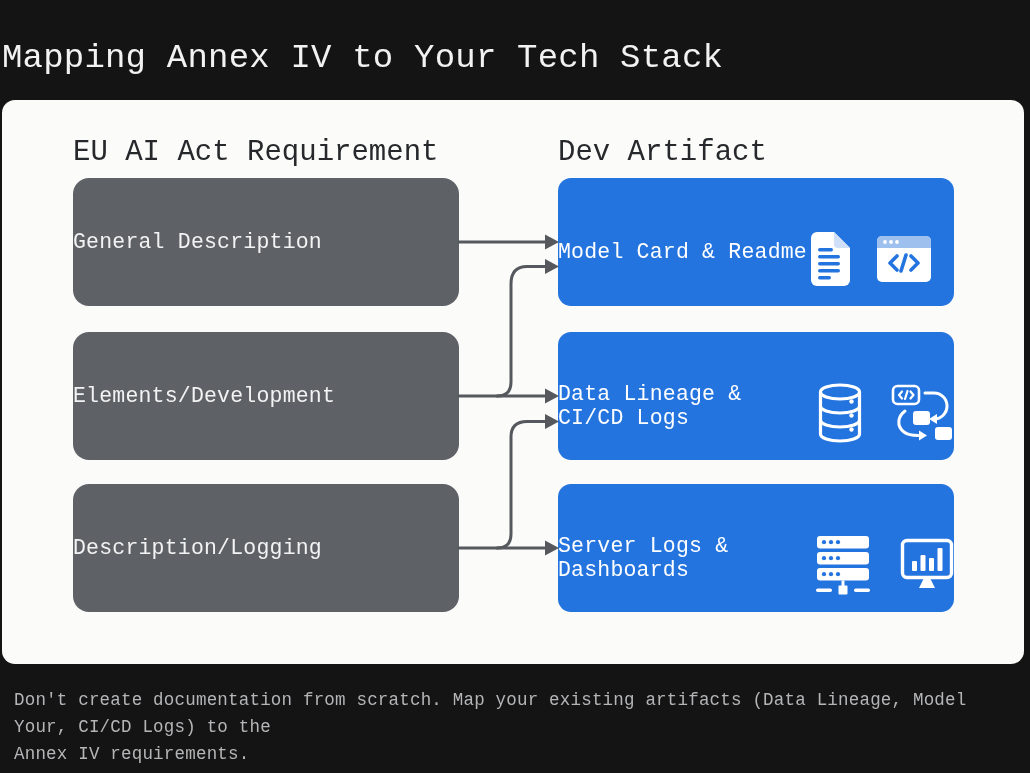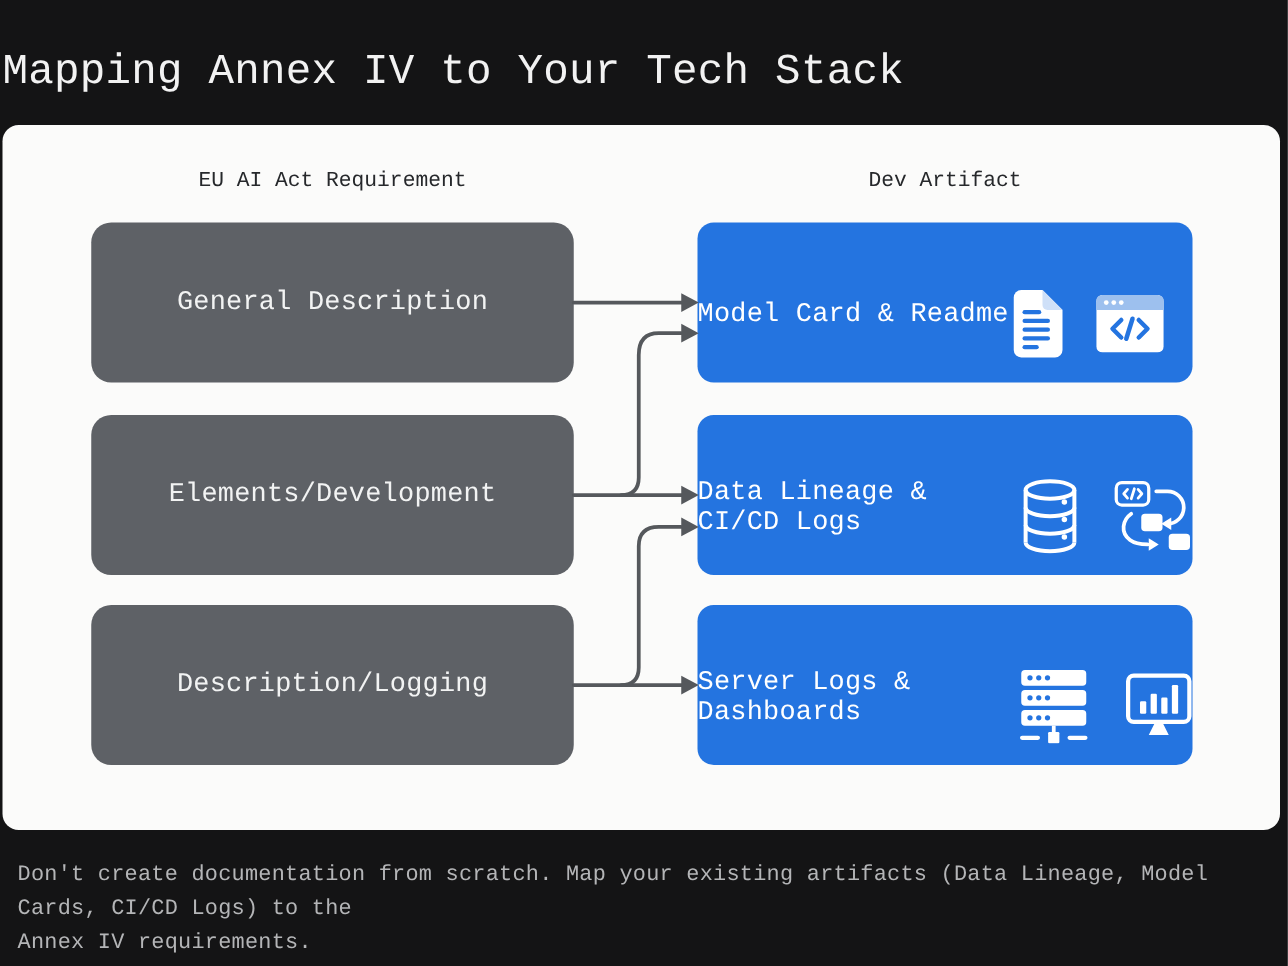--- a/index.html
+++ b/index.html
@@ -12,30 +12,30 @@
   .slide-title {
     position:absolute; left:2px; top:39px;
     font-size:34px; font-weight:400; color:#f2f2f2;
     letter-spacing:0.2px; white-space:nowrap;
   }
   .panel {
     position:absolute; left:2px; top:100px; width:1022px; height:564px;
     background:#fbfbfa; border-radius:13px;
   }
   .col-header {
-    position:absolute; top:136px; font-size:17px; font-weight:500;
-    color:#26282b; text-align:center;
+    position:absolute; top:136px; font-size:29px; font-weight:500;
+    color:#26282b; 
   }
   .col-header.left  { left:73px;  width:386px; }
   .col-header.right { left:558px; width:396px; }
 
   .req-box {
     position:absolute; left:73px; width:386px; height:128px;
     background:#5e6166; border-radius:16px;
-    display:flex; align-items:center; justify-content:center;
+    display:flex; align-items:center; justify-content:flex-start;
     color:#f2f3f3; font-size:21.5px; letter-spacing:0.2px;
   }
   .art-box {
     position:absolute; left:558px; width:396px; height:128px;
     background:#2474e0; border-radius:13px;
     display:flex; flex-direction:row; align-items:center;
     padding-top:19px; color:#fff;
   }
   .art-title { font-size:21.5px; letter-spacing:0.2px; }
   .icon-row { display:flex; align-items:center; gap:26px; margin-top:14px; height:60px; }
@@ -168,17 +168,17 @@
     <polygon points="545,388.5 559,396 545,403.5"></polygon>
     <path d="M459,548 H546"></path>
     <polygon points="545,540.5 559,548 545,555.5"></polygon>
     <path d="M497,396 Q511,396 511,382 V284 Q511,266.5 527,266.5 H545"></path>
     <polygon points="545,259 559,266.5 545,274"></polygon>
     <path d="M497,548 Q511,548 511,534 V437 Q511,421.5 527,421.5 H545"></path>
     <polygon points="545,414 559,421.5 545,429"></polygon>
   </svg>
 
   <div class="caption">
-    <div>Don't create documentation from scratch. Map your existing artifacts (Data Lineage, Model Cards, CI/CD Logs) to the</div>
+    <div>Don't create documentation from scratch. Map your existing artifacts (Data Lineage, Model Your, CI/CD Logs) to the</div>
     <div>Annex IV requirements.</div>
   </div>
 
 </div>
 
 </body></html>

